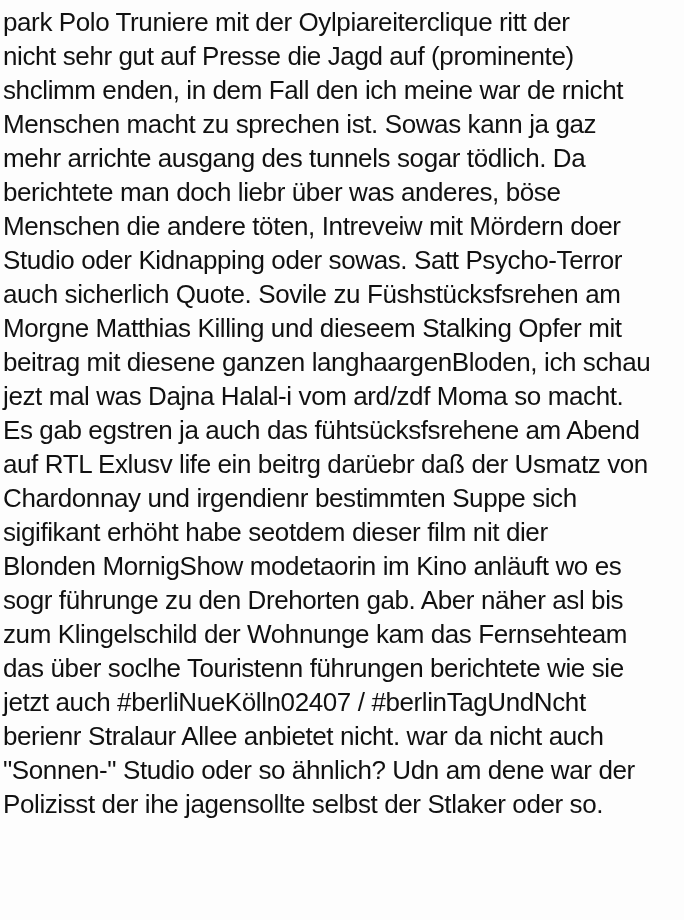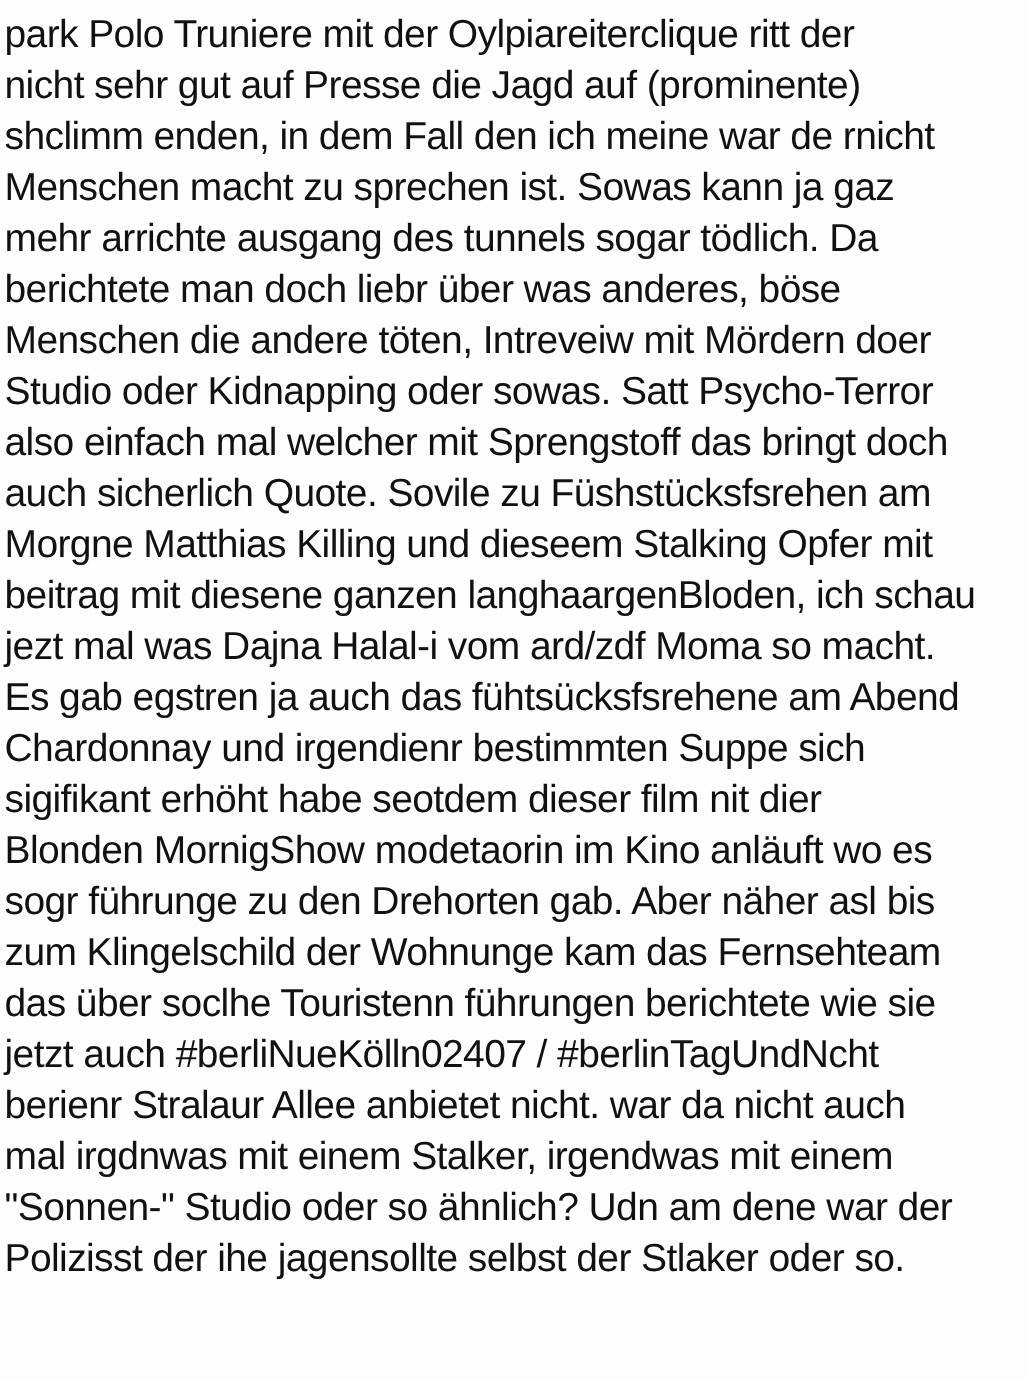--- a/index.html
+++ b/index.html
@@ -33,30 +33,29 @@
 
 <div class="text-document">
   <div class="line">park Polo Truniere mit der Oylpiareiterclique ritt der</div>
   <div class="line">nicht sehr gut auf Presse die Jagd auf (prominente)</div>
   <div class="line">shclimm enden, in dem Fall den ich meine war de rnicht</div>
   <div class="line">Menschen macht zu sprechen ist. Sowas kann ja gaz</div>
   <div class="line">mehr arrichte ausgang des tunnels sogar tödlich. Da</div>
   <div class="line">berichtete man doch liebr über was anderes, böse</div>
   <div class="line">Menschen die andere töten, Intreveiw mit Mördern doer</div>
   <div class="line">Studio oder Kidnapping oder sowas. Satt Psycho-Terror</div>
-  <div class="line">also einfach mal welcher mit Sprengstoff das bringt doch</div>
   <div class="line">auch sicherlich Quote. Sovile zu Füshstücksfsrehen am</div>
   <div class="line">Morgne Matthias Killing und dieseem Stalking Opfer mit</div>
   <div class="line">beitrag mit diesene ganzen langhaargenBloden, ich schau</div>
   <div class="line">jezt mal was Dajna Halal-i vom ard/zdf Moma so macht.</div>
   <div class="line">Es gab egstren ja auch das fühtsücksfsrehene am Abend</div>
+  <div class="line">auf RTL Exlusv life ein beitrg darüebr daß der Usmatz von</div>
   <div class="line">Chardonnay und irgendienr bestimmten Suppe sich</div>
   <div class="line">sigifikant erhöht habe seotdem dieser film nit dier</div>
   <div class="line">Blonden MornigShow modetaorin im Kino anläuft wo es</div>
   <div class="line">sogr führunge zu den Drehorten gab. Aber näher asl bis</div>
   <div class="line">zum Klingelschild der Wohnunge kam das Fernsehteam</div>
   <div class="line">das über soclhe Touristenn führungen berichtete wie sie</div>
   <div class="line">jetzt auch #berliNueKölln02407 / #berlinTagUndNcht</div>
   <div class="line">berienr Stralaur Allee anbietet nicht. war da nicht auch</div>
-  <div class="line">mal irgdnwas mit einem Stalker, irgendwas mit einem</div>
   <div class="line">"Sonnen-" Studio oder so ähnlich? Udn am dene war der</div>
   <div class="line">Polizisst der ihe jagensollte selbst der Stlaker oder so.</div>
 </div>
 
 </body></html>

